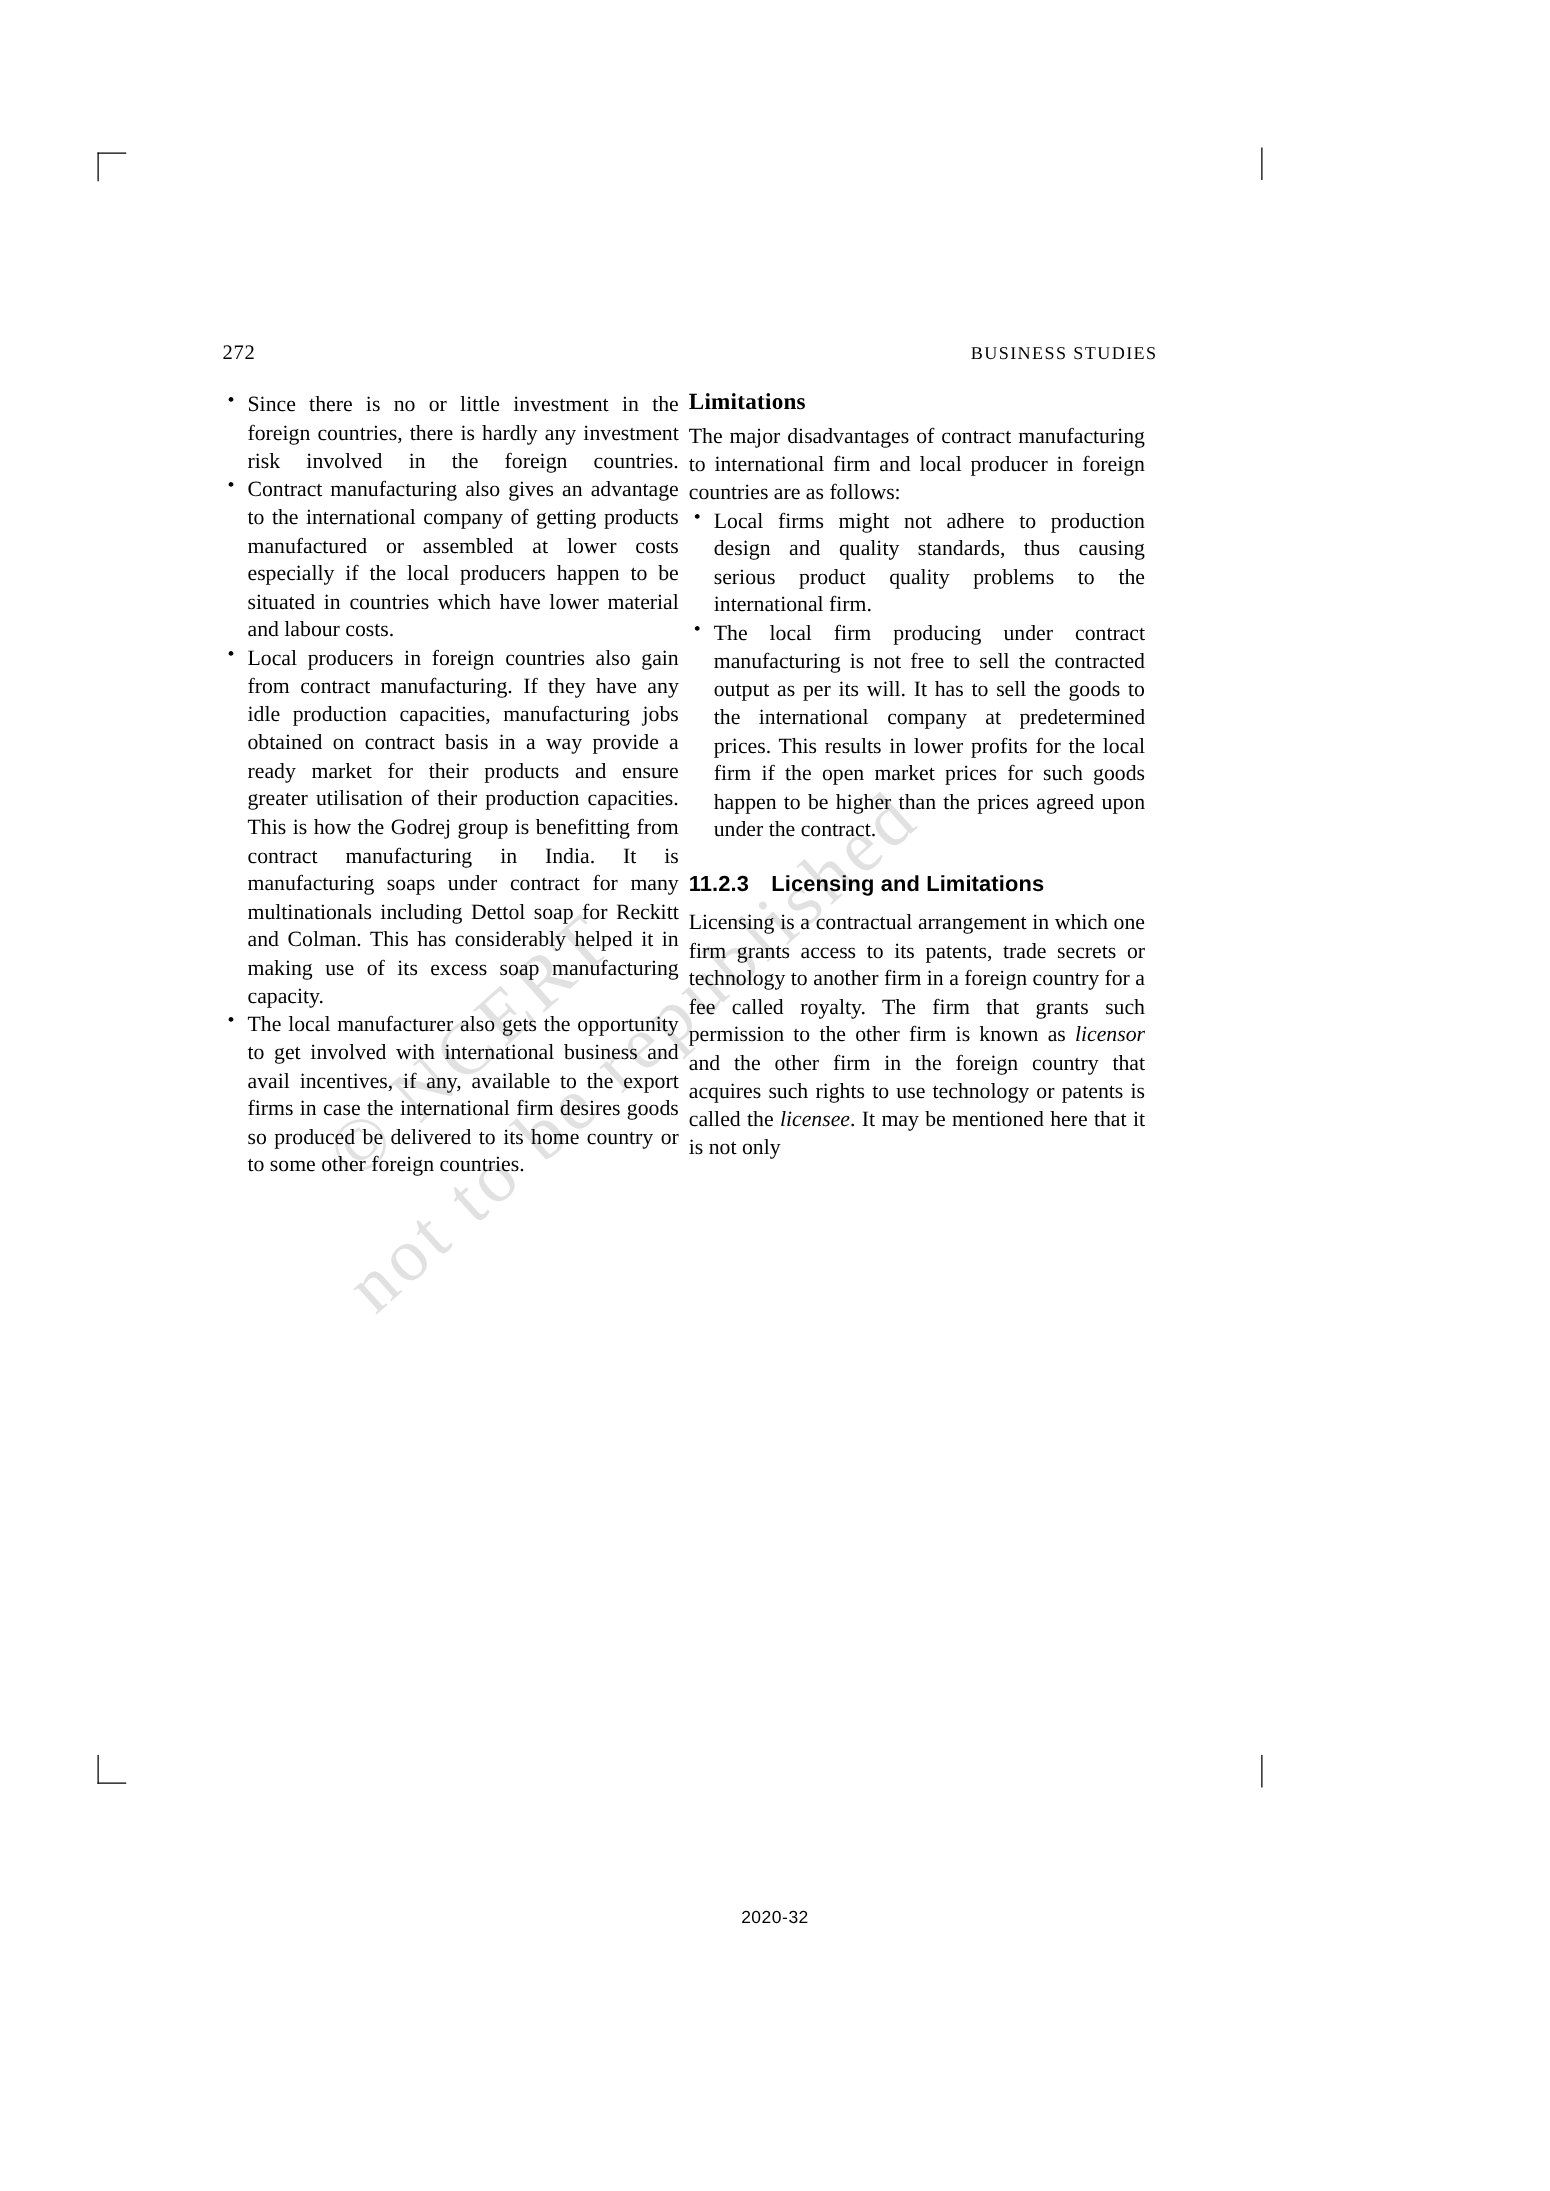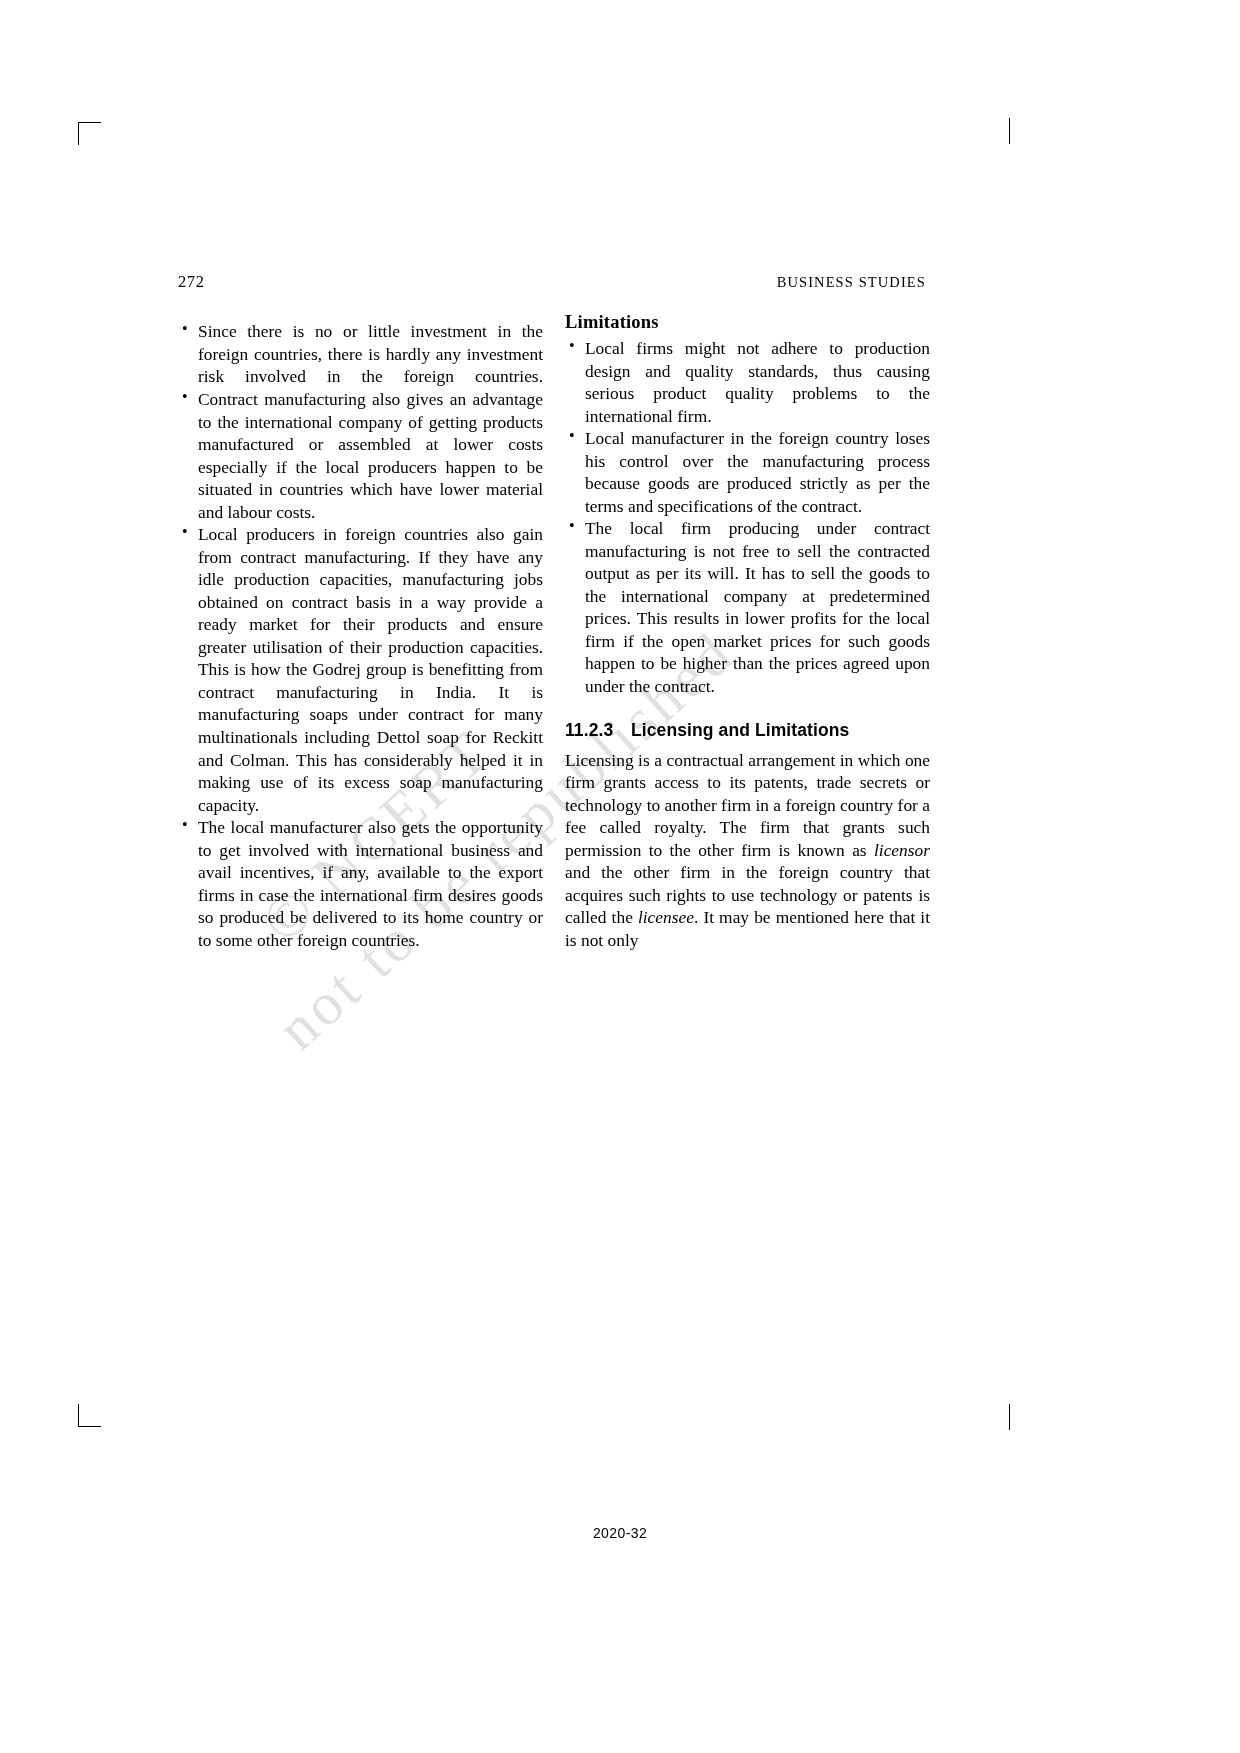--- a/index.html
+++ b/index.html
@@ -45,22 +45,21 @@
   .folio { font-family: "Liberation Serif", serif; }
   .book-title { font-family: Liberation Serif, serif; font-size: 14.5px; letter-spacing: 1.1px; }
 
   
   .columns {
     position: absolute;
     left: 178px;
     top: 312px;
     width: 752px;
     display: flex;
-    gap: 22px;
-    align-items: flex-end;
+    gap: 8px;
   }
   .col { width: 365px; }
 
   p, li {
     margin: 0;
     font-size: 17.4px;
     line-height: 1.295;
     text-align: justify;
     text-justify: inter-word;
   }
@@ -158,23 +157,23 @@
       <ul>
         <li class="justify-all">Since there is no or little investment in the foreign countries, there is hardly any investment risk involved in the foreign countries.</li>
         <li>Contract manufacturing also gives an advantage to the international company of getting products manufactured or assembled at lower costs especially if the local producers happen to be situated in countries which have lower material and labour costs.</li>
         <li>Local producers in foreign countries also gain from contract manufacturing. If they have any idle production capacities, manufacturing jobs obtained on contract basis in a way provide a ready market for their products and ensure greater utilisation of their production capacities. This is how the Godrej group is benefitting from contract manufacturing in India. It is manufacturing soaps under contract for many multinationals including Dettol soap for Reckitt and Colman. This has considerably helped it in making use of its excess soap manufacturing capacity.</li>
         <li>The local manufacturer also gets the opportunity to get involved with international business and avail incentives, if any, available to the export firms in case the international firm desires goods so produced be delivered to its home country or to some other foreign countries.</li>
       </ul>
     </div>
 
     <div class="col">
       <h3 class="sec-head">Limitations</h3>
+      <p>The major disadvantages of contract manufacturing to international firm and local producer in foreign countries are as follows:</p>
       <ul>
         <li>Local firms might not adhere to production design and quality standards, thus causing serious product quality problems to the international firm.</li>
-        <li>Local manufacturer in the foreign country loses his control over the manufacturing process because goods are produced strictly as per the terms and specifications of the contract.</li>
         <li>The local firm producing under contract manufacturing is not free to sell the contracted output as per its will. It has to sell the goods to the international company at predetermined prices. This results in lower profits for the local firm if the open market prices for such goods happen to be higher than the prices agreed upon under the contract.</li>
       </ul>
 
       <div class="subsec">
         <span class="num">11.2.3</span>
         <span>Licensing and Limitations</span>
       </div>
 
       <p><span>Licensing is a contractual arrangement in which one firm grants access to its patents, trade secrets or technology to another firm in a foreign country for a fee called royalty. The firm that grants such permission to the other firm is known as </span><em>licensor</em><span> and the other firm in the foreign country that acquires such rights to use technology or patents is called the </span><em>licensee</em><span>. It may be mentioned here that it is not only</span></p>
     </div>

